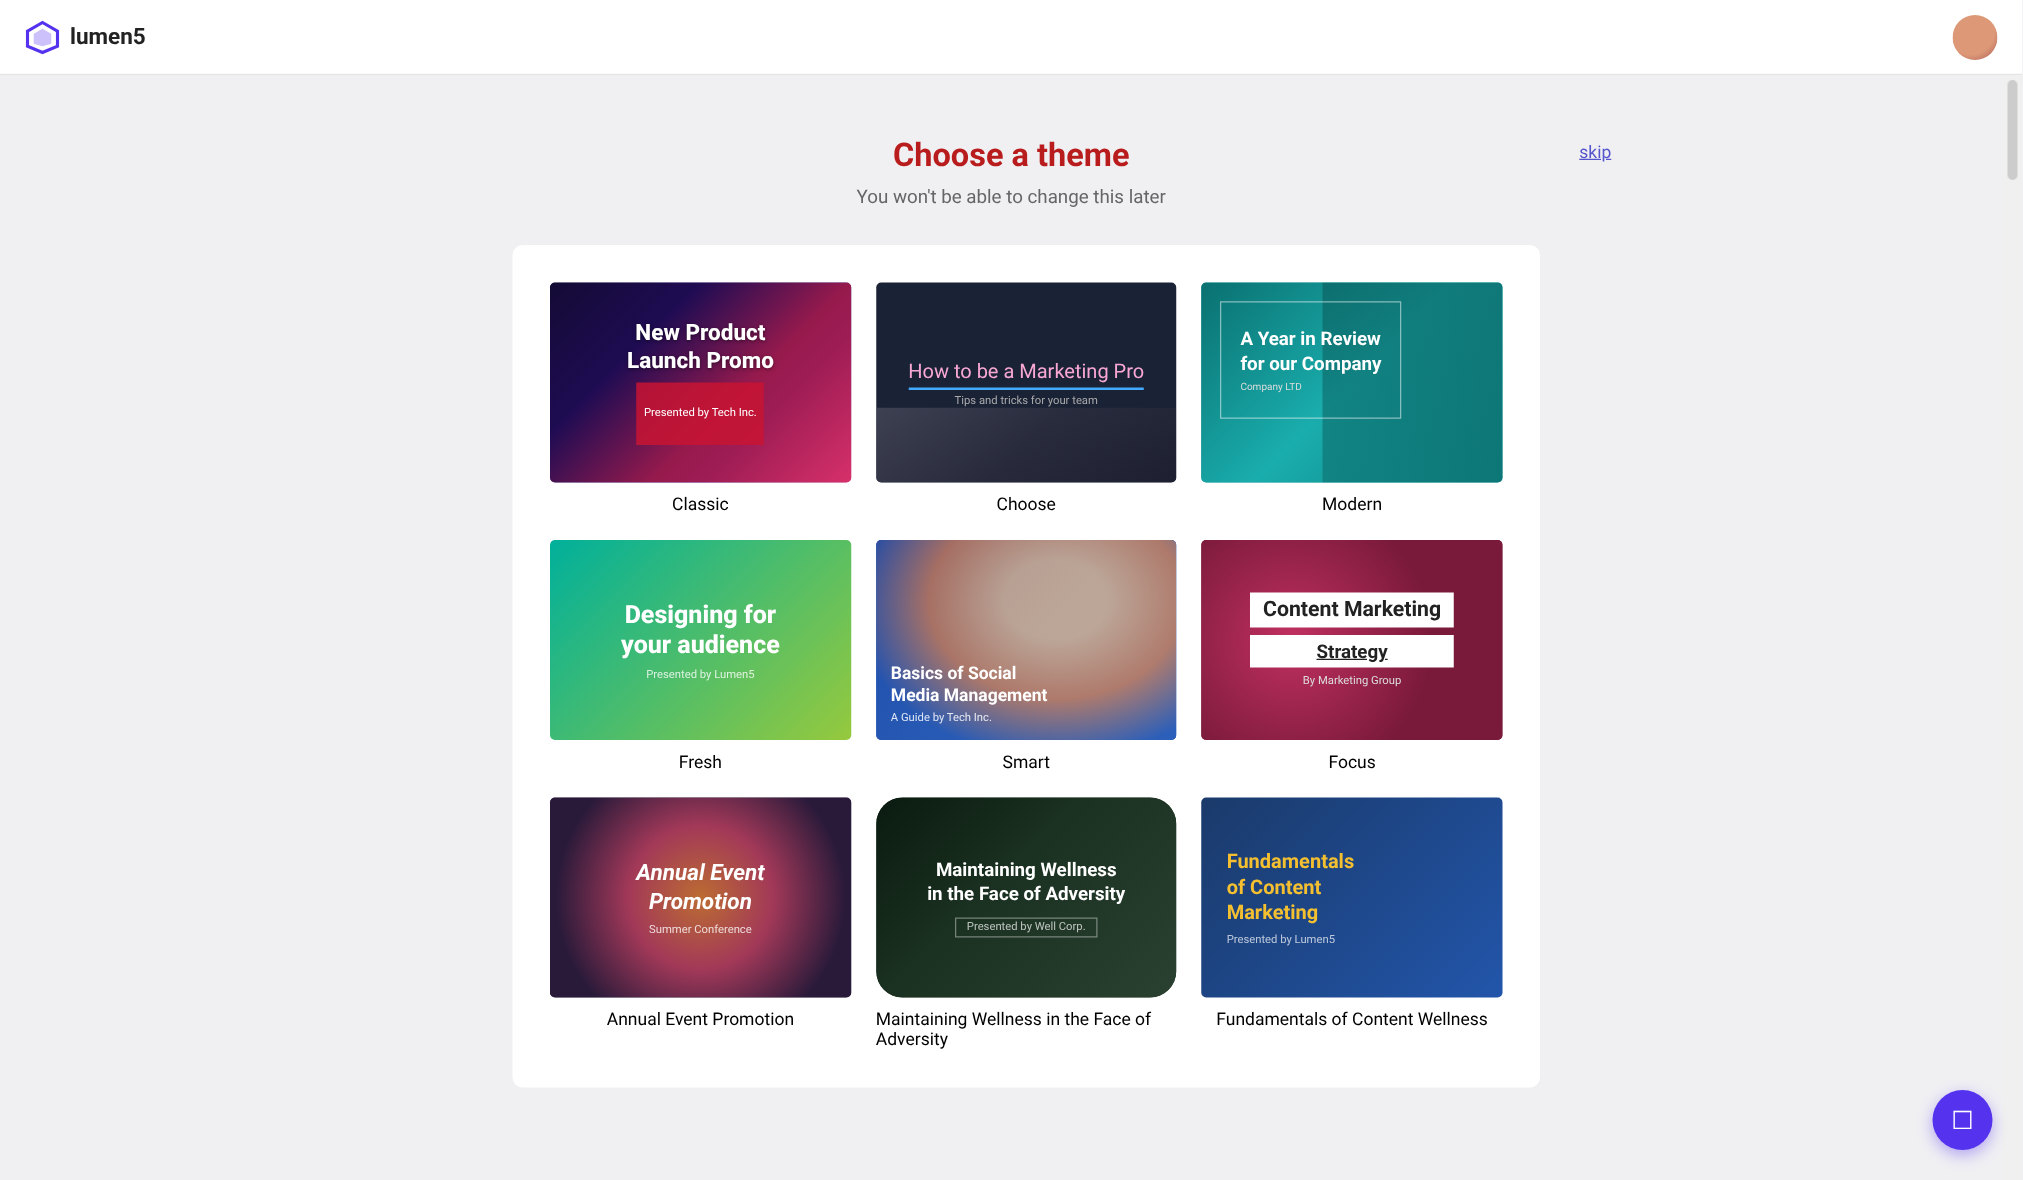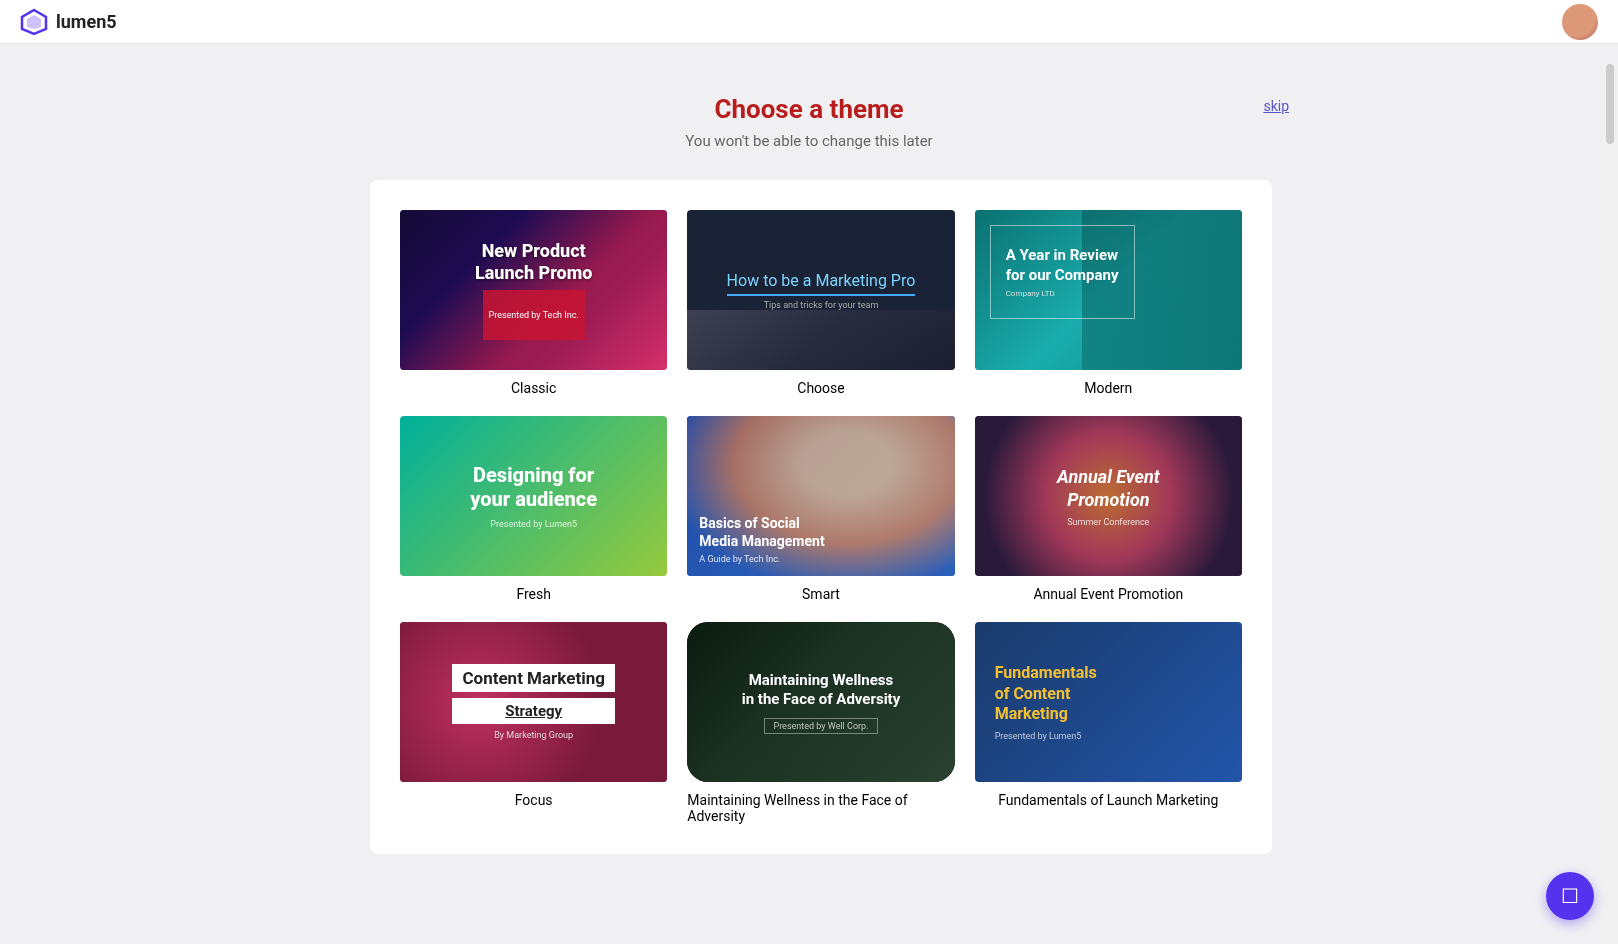--- a/index.html
+++ b/index.html
@@ -1,21 +1,21 @@
 <!DOCTYPE html>
 <html><head>
   <meta charset="utf-8">
   <style>
     * { margin: 0; padding: 0; box-sizing: border-box; }
     body { font-family: -apple-system, BlinkMacSystemFont, 'Segoe UI', Roboto, sans-serif; background: #f0f0f3; min-height: 944px; }
 
     
     .header {
       background: #fff;
-      height: 44px;
+      height: 60px;
       display: flex;
       align-items: center;
       justify-content: space-between;
       padding: 0 20px;
       border-bottom: 1px solid #e5e5e5;
     }
     .logo {
       display: flex;
       align-items: center;
       gap: 8px;
@@ -75,21 +75,21 @@
       font-size: 14px;
       text-decoration: underline;
       cursor: pointer;
     }
 
     
     .themes-container {
       background: #fff;
       border-radius: 8px;
       padding: 30px;
-      width: 902px;
+      width: 822px;
       max-width: 100%;
       margin-left: 24px;
     }
     .themes-grid {
       display: grid;
       grid-template-columns: repeat(3, 1fr);
       gap: 20px 20px;
     }
     .theme-item {
       display: flex;
@@ -156,21 +156,21 @@
       position: relative;
     }
     .sleek-top {
       text-align: center;
       padding: 0 20px;
       position: relative;
       z-index: 1;
     }
     .sleek-top h3 {
       font-size: 16px;
-      color: #7dd3fc;
+      color: #f9a8d4;
       font-weight: 400;
       margin-bottom: 4px;
       border-bottom: 2px solid #4af;
       padding-bottom: 4px;
     }
     .sleek-top p {
       font-size: 9px;
       color: #aaa;
     }
     .sleek-bottom {
@@ -538,61 +538,61 @@
           <div class="smart-hand"></div>
           <div class="smart-text">
             <h3>Basics of Social<br>Media Management</h3>
             <p>A Guide by Tech Inc.</p>
           </div>
         </div>
         <span class="theme-label">Smart</span>
       </div>
 
       <div class="theme-item">
-        <div class="theme-card card-annual">
-          <div class="annual-bg"></div>
-          <div class="annual-text">
-            <h3>Annual Event<br>Promotion</h3>
-            <p>Summer Conference</p>
-          </div>
-        </div>
-        <span class="theme-label">Annual Event Promotion</span>
-      </div>
-
-      <div class="theme-item">
         <div class="theme-card card-focus">
           <div class="focus-bg"></div>
           <div class="focus-text">
             <h3>Content Marketing</h3>
             <h3 class="second">Strategy</h3>
             <p>By Marketing Group</p>
           </div>
         </div>
         <span class="theme-label">Focus</span>
       </div>
 
       <div class="theme-item">
+        <div class="theme-card card-annual">
+          <div class="annual-bg"></div>
+          <div class="annual-text">
+            <h3>Annual Event<br>Promotion</h3>
+            <p>Summer Conference</p>
+          </div>
+        </div>
+        <span class="theme-label">Annual Event Promotion</span>
+      </div>
+
+      <div class="theme-item">
         <div class="theme-card card-wellness">
           <div class="wellness-bg"></div>
           <div class="wellness-text">
             <h3>Maintaining Wellness<br>in the Face of Adversity</h3>
             <p>Presented by Well Corp.</p>
           </div>
         </div>
         <span class="theme-label">Maintaining Wellness in the Face of Adversity</span>
       </div>
 
       <div class="theme-item">
         <div class="theme-card card-fundamentals">
           <div class="fundamentals-text">
             <h3>Fundamentals<br>of Content<br>Marketing</h3>
             <p>Presented by Lumen5</p>
           </div>
         </div>
-        <span class="theme-label">Fundamentals of Launch Marketing</span>
+        <span class="theme-label">Fundamentals of Content Wellness</span>
       </div>
 
     </div>
   </div>
 </main>
 
 <div class="scroll-area">
   <div class="scroll-thumb"></div>
 </div>
 

